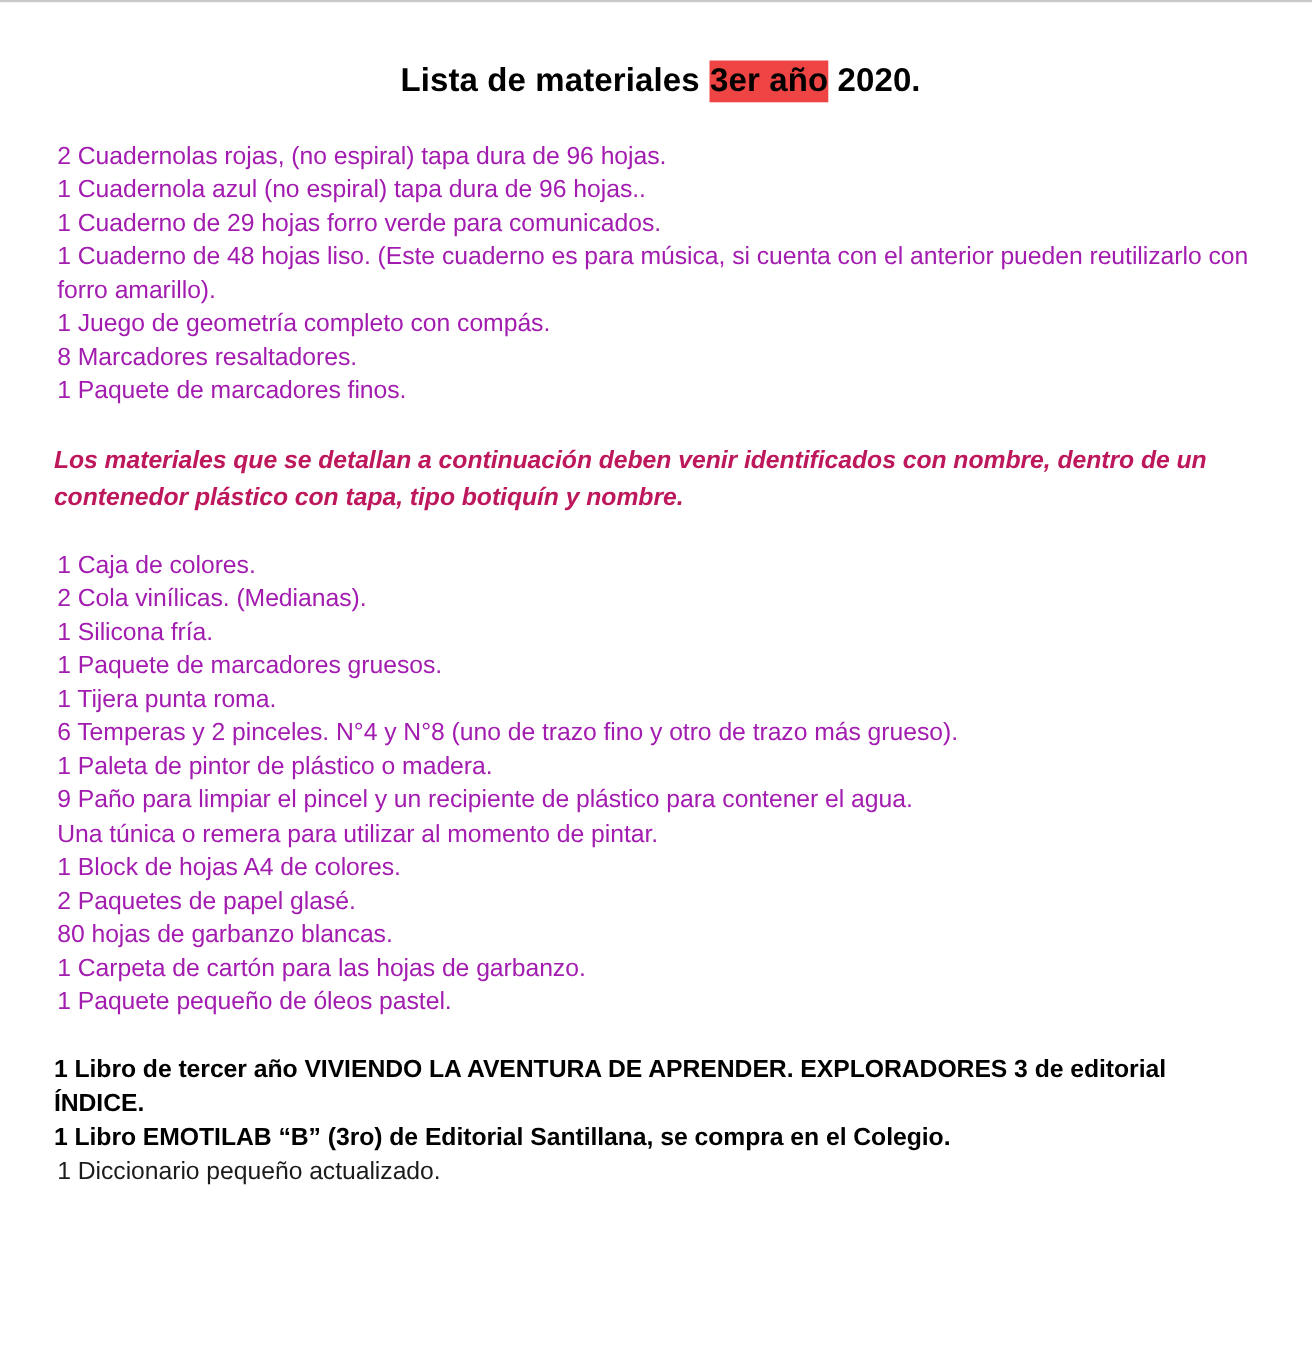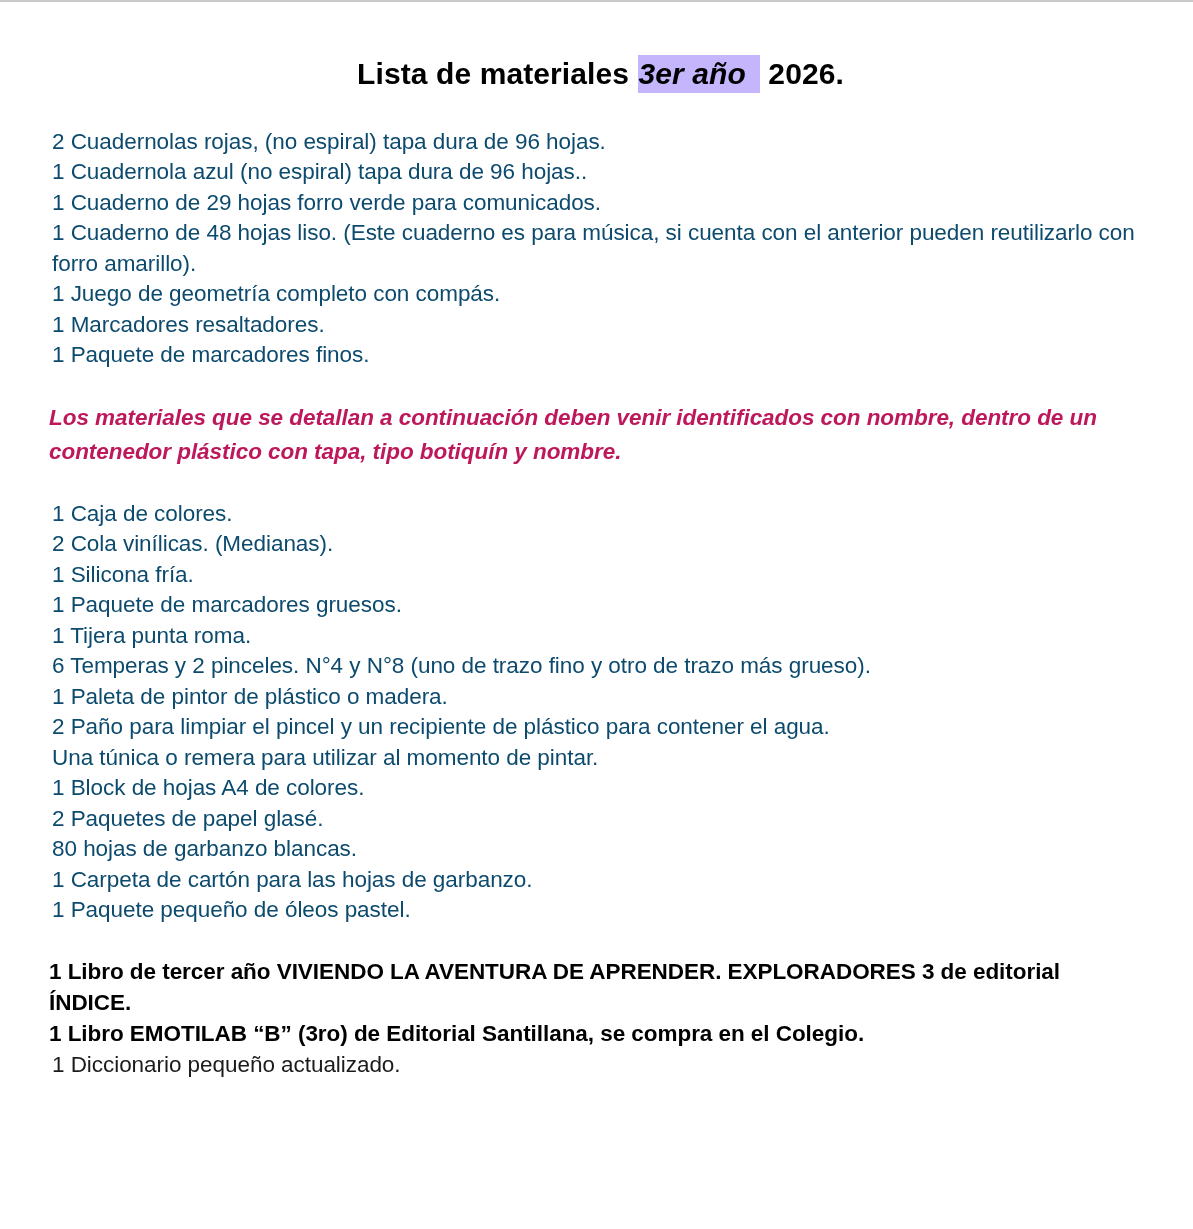--- a/index.html
+++ b/index.html
@@ -30,36 +30,35 @@
     font-size: 30px;
     font-weight: bold;
     letter-spacing: 0.1px;
     margin: 0;
     padding-top: 54px;
     padding-bottom: 0;
     line-height: 1.22;
     white-space: nowrap;
   }
   .hl {
-    background: #c4b5fd;
-    padding: 2px 14px 3px 1px;
-    font-style: italic;
+    background: #ef4444;
+    padding: 2px 0 3px 1px;
   }
   .spacer-sm { height: 30px; }
   .spacer-md { height: 34px; }
 
   .list {
     list-style: none;
     margin: 0;
     padding: 0;
   }
   .list li {
     font-size: 22.5px;
     line-height: 30.5px;
-    color: #0c4a6e;
+    color: #a21caf;
     margin: 0;
     padding: 0;
     letter-spacing: -0.05px;
   }
   .para {
     font-size: 22.5px;
     line-height: 34px;
     font-weight: bold;
     color: #be185d;
     margin: 0;
@@ -90,50 +89,50 @@
     margin-left: 3px;
   }
 </style>
 </head>
 <body>
 
 <div class="page">
   <div class="doc">
 
     <h1 class="doc-title">
-      <span>Lista de materiales </span><span class="hl">3er año</span><span> 2026.</span>
+      <span>Lista de materiales </span><span class="hl">3er año</span><span> 2020.</span>
     </h1>
 
     <div class="spacer-md"></div>
 
     <ul class="list" id="list-one">
         <li>2 Cuadernolas rojas, (no espiral) tapa dura de 96 hojas.</li>
         <li>1 Cuadernola azul (no espiral) tapa dura de 96 hojas..</li>
         <li>1 Cuaderno de 29 hojas forro verde para comunicados.</li>
         <li>1 Cuaderno de 48 hojas liso. (Este cuaderno es para música, si cuenta con el anterior pueden reutilizarlo con forro amarillo).</li>
         <li>1 Juego de geometría completo con compás.</li>
-        <li>1 Marcadores resaltadores.</li>
+        <li>8 Marcadores resaltadores.</li>
         <li>1 Paquete de marcadores finos.</li>
       </ul>
 
     <div class="spacer-sm"></div>
 
     <p class="para">Los materiales que se detallan a continuación deben venir identificados con nombre, dentro de un contenedor plástico con tapa, tipo botiquín y nombre.</p>
 
     <div class="spacer-sm"></div>
 
     <ul class="list" id="list-two">
         <li>1 Caja de colores.</li>
         <li>2 Cola vinílicas. (Medianas).</li>
         <li>1 Silicona fría.</li>
         <li>1 Paquete de marcadores gruesos.</li>
         <li>1 Tijera punta roma.</li>
         <li>6 Temperas y 2 pinceles. N°4 y N°8 (uno de trazo fino y otro de trazo más grueso).</li>
         <li>1 Paleta de pintor de plástico o madera.</li>
-        <li>2 Paño para limpiar el pincel y un recipiente de plástico para contener el agua.</li>
+        <li>9 Paño para limpiar el pincel y un recipiente de plástico para contener el agua.</li>
         <li>Una túnica o remera para utilizar al momento de pintar.</li>
         <li>1 Block de hojas A4 de colores.</li>
         <li>2 Paquetes de papel glasé.</li>
         <li>80 hojas de garbanzo blancas.</li>
         <li>1 Carpeta de cartón para las hojas de garbanzo.</li>
         <li>1 Paquete pequeño de óleos pastel.</li>
       </ul>
 
     <div class="spacer-sm"></div>
 

